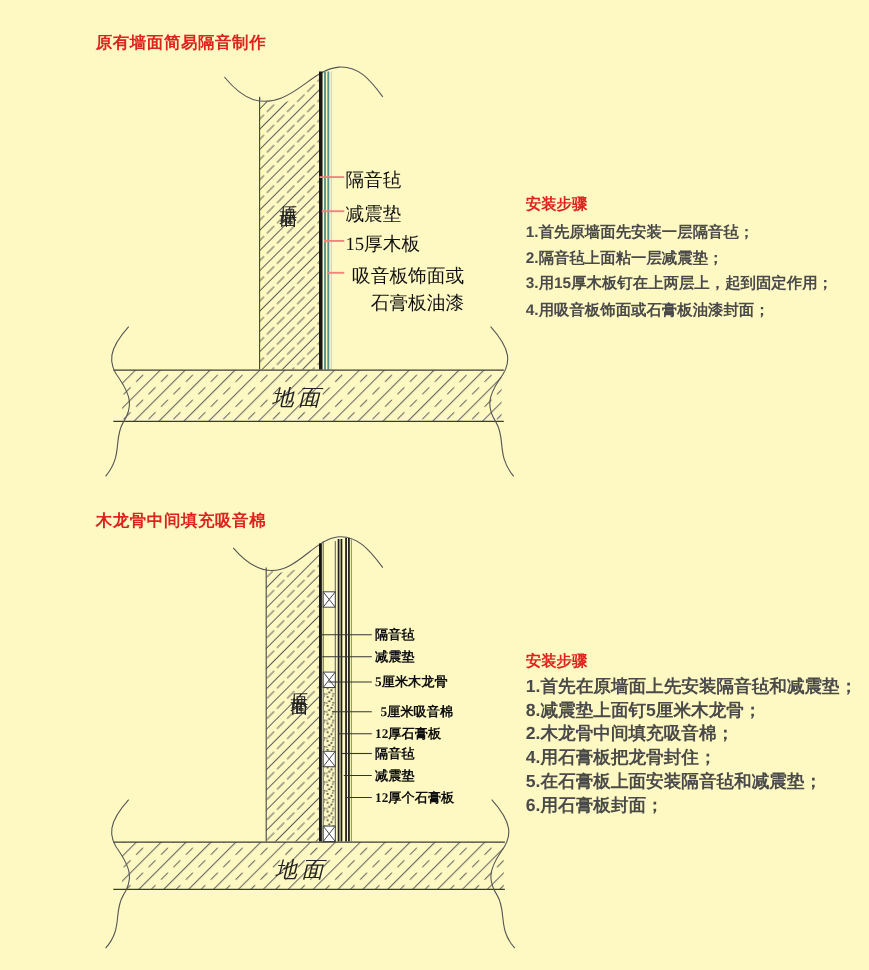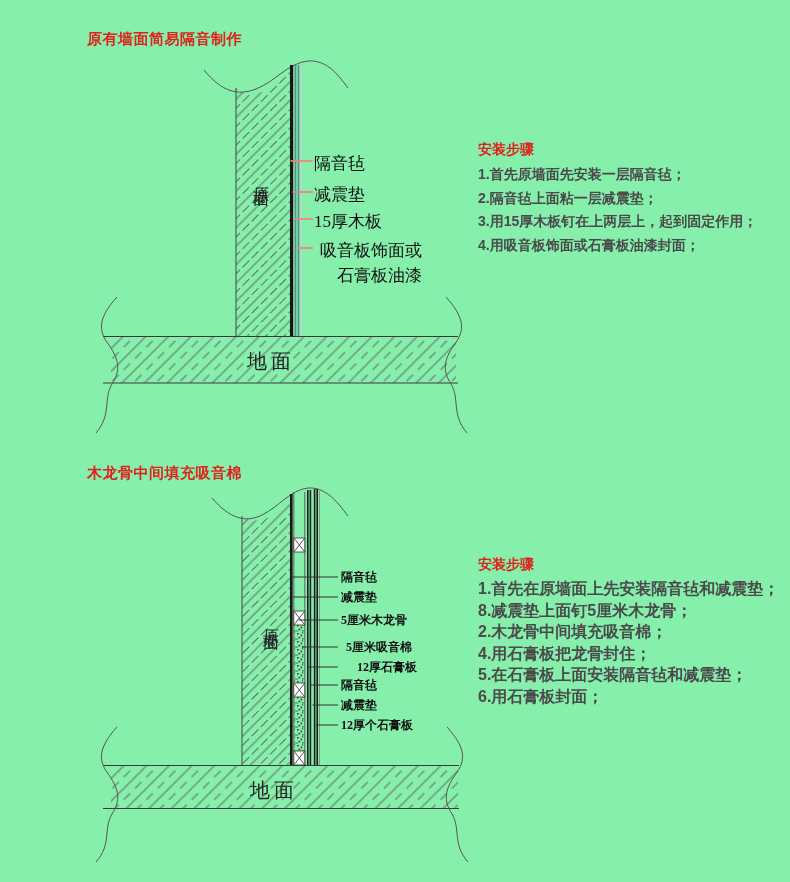--- a/index.html
+++ b/index.html
@@ -1,28 +1,28 @@
 <!DOCTYPE html>
 <html><head>
 <meta charset="utf-8">
 <style>
   html,body{margin:0;padding:0;background:#ffffff;}
-  .page{position:relative;width:790px;height:882px;background:#86efac;overflow:hidden;
+  .page{position:relative;width:790px;height:882px;background:#fef9c3;overflow:hidden;
         font-family:"Liberation Sans",sans-serif;}
   svg.draw{position:absolute;left:0;}
   .sec-title{position:absolute;font-weight:bold;font-size:15px;letter-spacing:0.5px;
              font-family:"Liberation Sans",sans-serif;}
   .vtext{position:absolute;writing-mode:vertical-rl;text-orientation:upright;
          font-family:"Liberation Serif",serif;color:#222;}
   .lyr-label{position:absolute;font-family:"Liberation Serif",serif;color:#101010;white-space:pre-line;}
   .d1-lyr{font-size:17px;line-height:25px;}
   .d2-lyr{font-size:12px;font-weight:bold;line-height:14px;}
   .floor-label{position:absolute;font-family:"Liberation Serif",serif;color:#222;
-               font-size:20px;letter-spacing:4px;}
-  .steps{position:absolute;width:310px;}
+               font-size:20px;letter-spacing:4px;font-style:italic;}
+  .steps{position:absolute;width:310px;margin-top:36px;}
   .steps-title{font-weight:bold;font-size:14px;margin-bottom:9px;}
   .step{color:#4a4a4a;font-weight:600;}
   .d1-steps .step{font-size:14px;line-height:13px;margin-bottom:10.5px;}
   .d2-steps .step{font-size:16px;line-height:12.5px;margin-bottom:9px;}
 </style>
 </head>
 <body>
 
 <div class="page">
 
@@ -169,21 +169,21 @@
   </svg>
 
   <div class="sec-title" style="left:87px;top:464px;color:#dd231d">木龙骨中间填充吸音棉</div>
 
   <div class="vtext" style="left:260px;top:617px;font-size:16px;letter-spacing:3px">原墙面</div>
 
   <div class="lyr-label d2-lyr" style="left:341px;top:570px">隔音毡</div>
   <div class="lyr-label d2-lyr" style="left:341px;top:590px">减震垫</div>
   <div class="lyr-label d2-lyr" style="left:341px;top:613px">5厘米木龙骨</div>
   <div class="lyr-label d2-lyr" style="left:346px;top:640px">5厘米吸音棉</div>
-  <div class="lyr-label d2-lyr" style="left:357px;top:660px">12厚石膏板</div>
+  <div class="lyr-label d2-lyr" style="left:341px;top:660px">12厚石膏板</div>
   <div class="lyr-label d2-lyr" style="left:341px;top:678px">隔音毡</div>
   <div class="lyr-label d2-lyr" style="left:341px;top:698px">减震垫</div>
   <div class="lyr-label d2-lyr" style="left:341px;top:718px">12厚个石膏板</div>
 
   <div class="floor-label" style="left:250px;top:777px">地面</div>
 
   <div class="steps d2-steps" style="left:478px;top:556px">
     <div class="steps-title" style="color:#dd231d">安装步骤</div>
     <div class="step">1.首先在原墙面上先安装隔音毡和减震垫；</div>
     <div class="step">8.减震垫上面钉5厘米木龙骨；</div>

